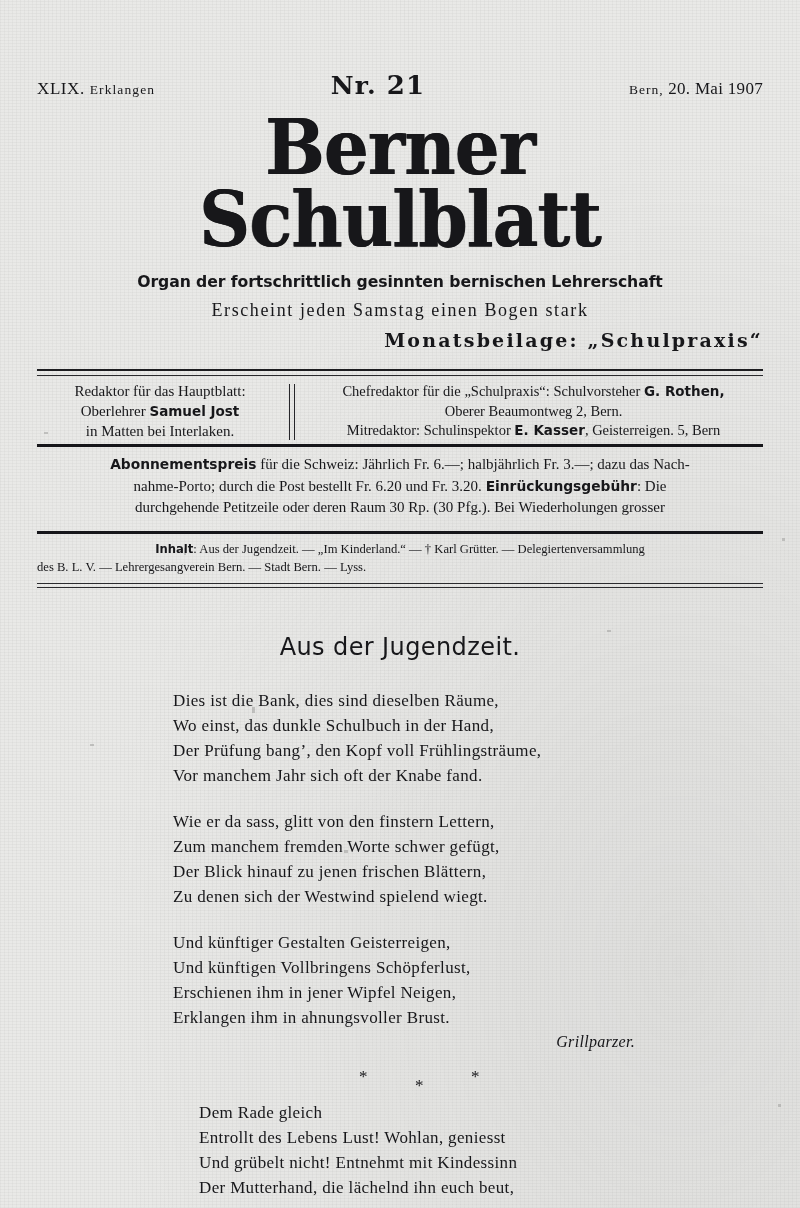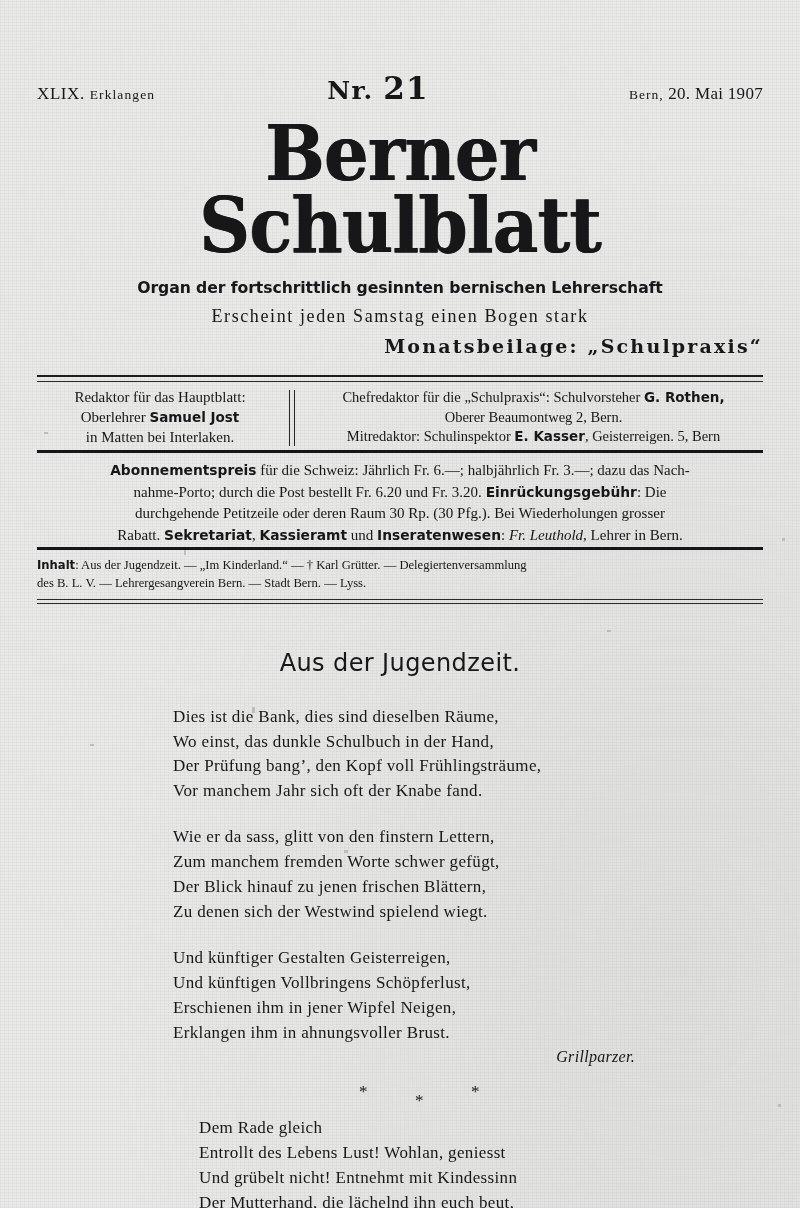--- a/index.html
+++ b/index.html
@@ -53,21 +53,21 @@
   .vol .sc { font-size: 13.5px; letter-spacing: 1.1px; }
 
   .issue {
     font-family: "DejaVu Serif", serif;
     font-weight: bold;
     font-size: 25px;
     letter-spacing: 1.2px;
     position: relative;
     left: -14px;
   }
-  .issue .num { font-size: 31px; }
+  .issue .num { font-size: 26px; }
 
   .date {
     font-size: 17px;
     letter-spacing: .3px;
   }
   .date .sc { font-size: 13.5px; letter-spacing: 1px; }
 
   
   .masthead {
     text-align: center;
@@ -148,40 +148,40 @@
     line-height: 1.32;
   }
   .ed-left b, .ed-right b {
     font-family: "DejaVu Sans", sans-serif;
     font-weight: bold;
     font-size: 13.5px;
   }
 
   
   .price {
-    padding: 7px 0 0 0;
+    padding: 7px 0 12px 0;
     font-size: 15px;
     line-height: 1.45;
     text-align: center;
   }
   .price .ln { display: block; white-space: nowrap; }
   .price b {
     font-family: "DejaVu Sans", sans-serif;
     font-weight: bold;
     font-size: 13.8px;
   }
   .price i { font-family: "Liberation Serif", serif; font-style: italic; }
 
   
   .inhalt {
     padding: 7px 0 6px 0;
     font-size: 12.6px;
     line-height: 1.42;
   }
-  .inhalt .l1 { }
+  .inhalt .l1 { text-align: center; }
   .inhalt .l2 { text-align: left; }
   .inhalt b {
     font-family: "DejaVu Sans", sans-serif;
     font-weight: bold;
     font-size: 11.6px;
   }
 
   
   .article-title {
     text-align: center;
@@ -289,21 +289,20 @@
         </div>
       </div>
     </div>
 
     <div class="rule-thick"></div>
 
     <div class="price">
       <span class="ln"><b>Abonnementspreis</b><span> für die Schweiz: Jährlich Fr. 6.—; halbjährlich Fr. 3.—; dazu das Nach-</span></span>
       <span class="ln"><span>nahme-Porto; durch die Post bestellt Fr. 6.20 und Fr. 3.20. </span><b>Einrückungsgebühr</b><span>: Die</span></span>
       <span class="ln">durchgehende Petitzeile oder deren Raum 30 Rp. (30 Pfg.). Bei Wiederholungen grosser</span>
-      <span class="ln"><span>Rabatt. </span><b>Sekretariat</b><span>, </span><b>Kassieramt</b><span> und </span><b>Inseratenwesen</b><span>: </span><i>Fr. Leuthold</i><span>, Lehrer in Bern.</span></span>
     </div>
 
     <div class="rule-thick"></div>
 
     <div class="inhalt">
       <div class="l1"><b>Inhalt</b><span>: Aus der Jugendzeit. — „Im Kinderland.“ — † Karl Grütter. — Delegiertenversammlung</span></div>
       <div class="l2">des B. L. V. — Lehrergesangverein Bern. — Stadt Bern. — Lyss.</div>
     </div>
 
     <div class="rule-thin-pair"></div>

